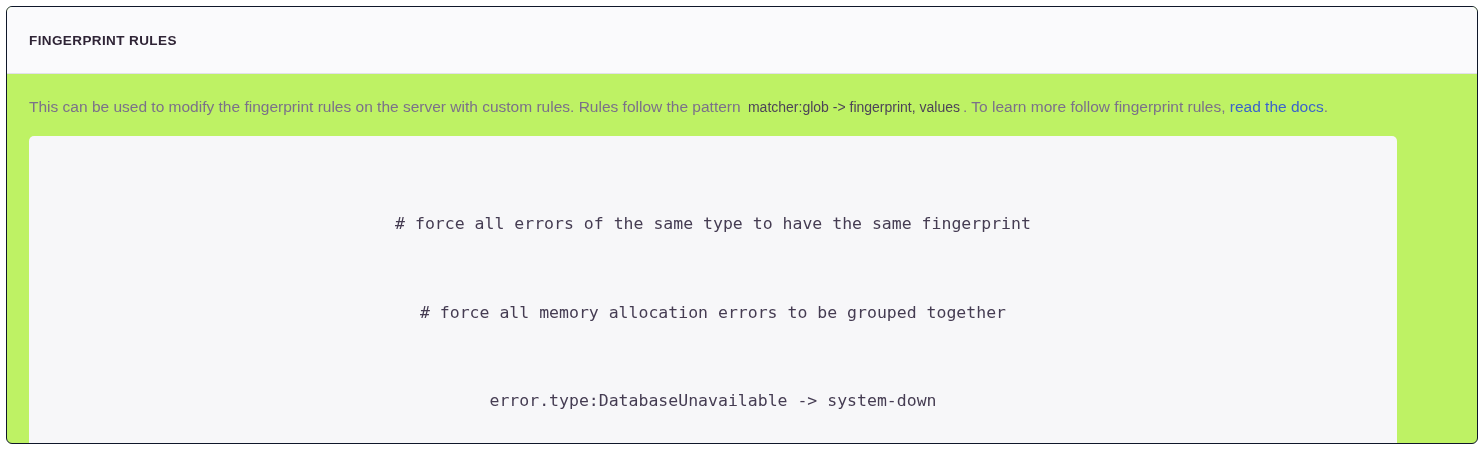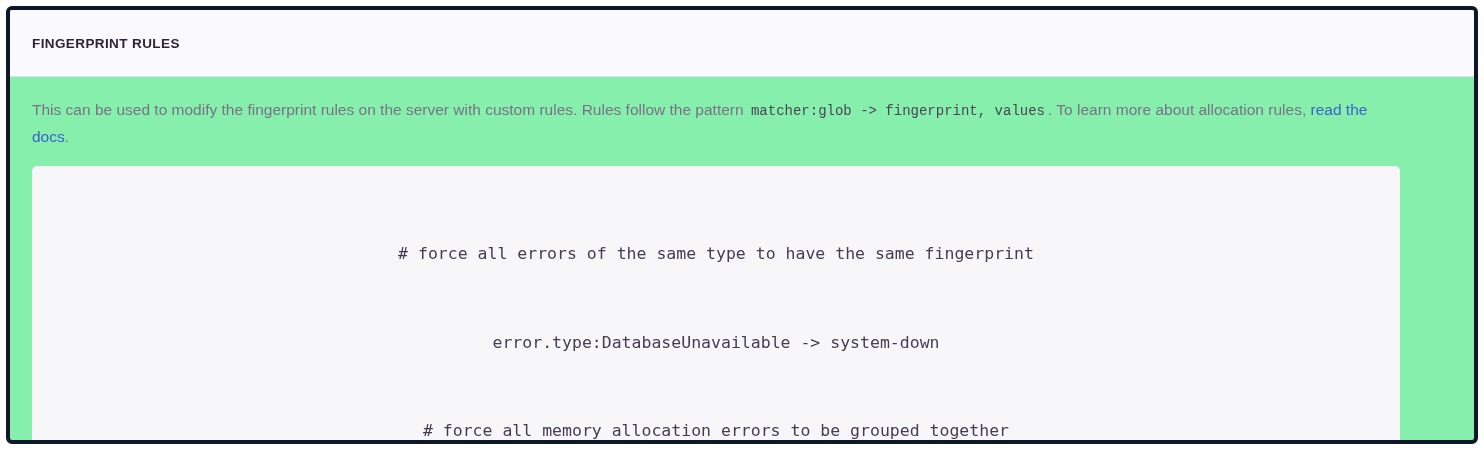--- a/index.html
+++ b/index.html
@@ -15,22 +15,22 @@
     -webkit-font-smoothing: antialiased;
   }
 
   .panel {
     position: absolute;
     left: 6px;
     top: 6px;
     width: 1472px;
     height: 438px;
     box-sizing: border-box;
-    background: #86efac;
-    border: 4px solid #0f172a;
+    background: #bef264;
+    border: 1px solid #0f172a;
     border-radius: 6px;
     overflow: hidden;
   }
 
   .panel-header {
     height: 67px;
     box-sizing: border-box;
     background: #fafafc;
     border-bottom: 1px solid #e2e0ea;
     display: flex;
@@ -54,21 +54,21 @@
   .description {
     font-size: 15.5px;
     line-height: 26px;
     color: #7b7189;
     max-width: 1360px;
     margin: 0;
     font-family: "Liberation Sans", sans-serif;
   }
 
   .description .inline-code {
-    font-family: Liberation Mono, monospace;
+    font-family: Liberation Sans, sans-serif;
     font-size: 14px;
     color: #4d4458;
     white-space: pre;
     padding: 0 3px;
   }
 
   .description .doc-link {
     color: #3b63cc;
     text-decoration: none;
   }
@@ -93,23 +93,23 @@
 <body>
 
 <div class="panel">
 
   <div class="panel-header">
     <div class="panel-header-title">FINGERPRINT RULES</div>
   </div>
 
   <div class="panel-body">
 
-    <p class="description"><span>This can be used to modify the fingerprint rules on the server with custom rules. Rules follow the pattern</span> <span class="inline-code">matcher:glob -&gt; fingerprint, values</span><span>. To learn more about allocation rules, </span><a class="doc-link" href="#">read the docs</a><span>.</span></p>
+    <p class="description"><span>This can be used to modify the fingerprint rules on the server with custom rules. Rules follow the pattern</span> <span class="inline-code">matcher:glob -&gt; fingerprint, values</span><span>. To learn more follow fingerprint rules, </span><a class="doc-link" href="#">read the docs</a><span>.</span></p>
 
     <div class="code-block">
       <div class="code-line"># force all errors of the same type to have the same fingerprint</div>
+      <div class="code-line"># force all memory allocation errors to be grouped together</div>
       <div class="code-line">error.type:DatabaseUnavailable -&gt; system-down</div>
-      <div class="code-line"># force all memory allocation errors to be grouped together</div>
       
     </div>
 
   </div>
 </div>
 
 </body></html>

